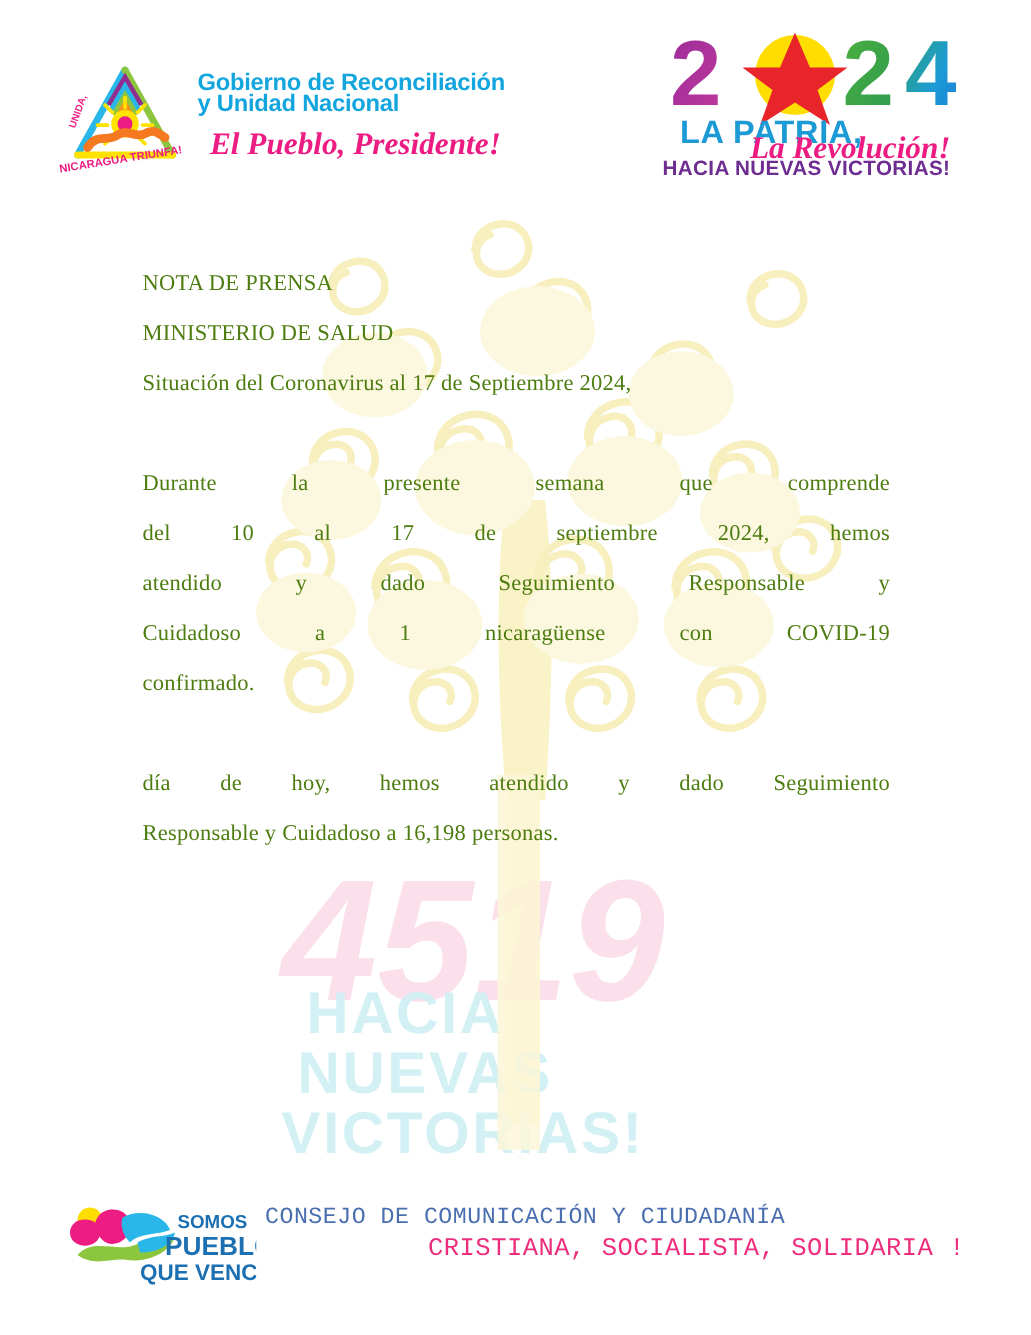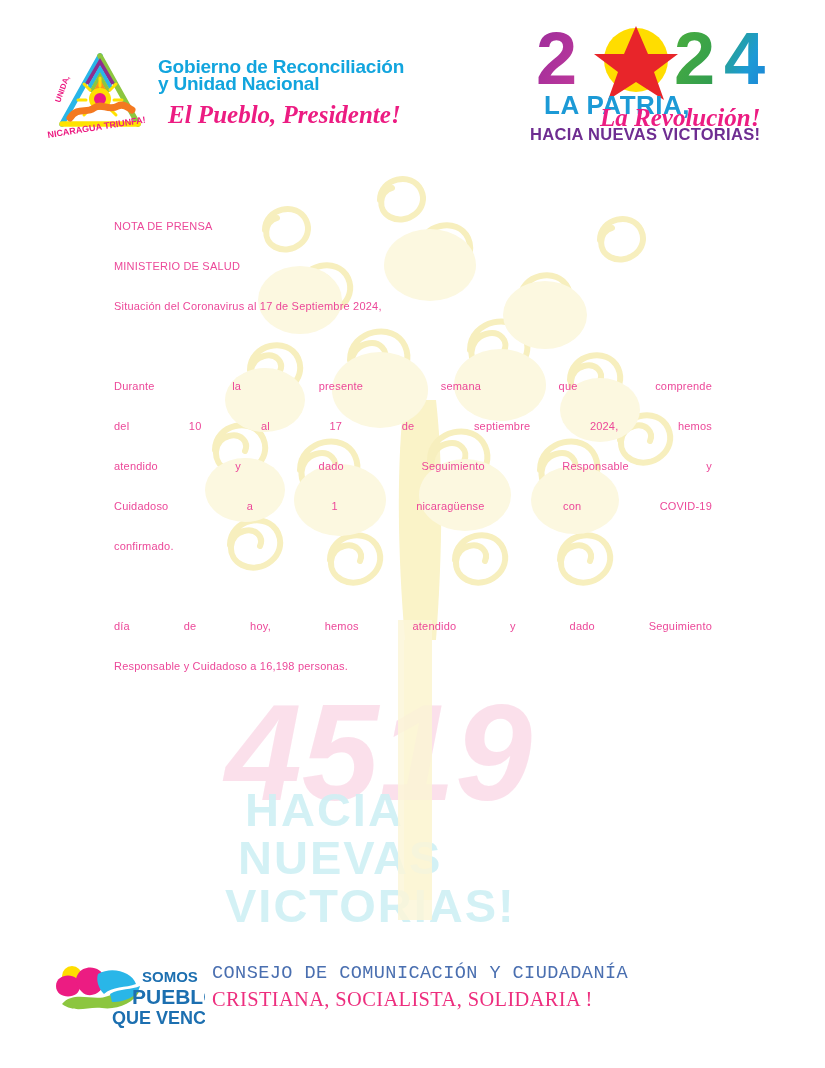--- a/index.html
+++ b/index.html
@@ -74,24 +74,24 @@
 
   
   #doc-body {
     position: absolute;
     left: 114px;
     top: 206px;
     width: 598px;
     z-index: 2;
   }
   .para {
-    font-family: Liberation Sans, sans-serif;
-    font-size: 11px;
+    font-family: Liberation Serif, serif;
+    font-size: 18px;
     line-height: 40px;
-    color: #ec4899;
+    color: #4d7c0f;
     text-align: justify;
     text-justify: inter-word;
     margin: 0;
     letter-spacing: 0.2px;
   }
   .para.block { margin-bottom: 40px; }
   .para-line {
     display: block;
     white-space: nowrap;
   }
@@ -122,26 +122,27 @@
   }
   .footer-line1 {
     font-family: "Liberation Mono", "DejaVu Sans Mono", monospace;
     font-size: 18.6px;
     line-height: 25px;
     color: #4A6FB0;
     letter-spacing: 0.4px;
     white-space: nowrap;
   }
   .footer-line2 {
-    font-family: Liberation Serif, serif;
+    font-family: Liberation Mono, monospace;
     font-size: 20.4px;
     line-height: 27px;
     color: #ED2E7E;
     letter-spacing: 0.4px;
     white-space: nowrap;
+    text-align: right;
   }
 </style>
 </head>
 <body>
 
 <svg id="watermark" viewBox="0 0 825 1068" xmlns="http://www.w3.org/2000/svg">
   <defs>
     <g id="spiral-unit">
       <path d="M0,0 C 0,-16 24,-22 30,-8 C 36,6 20,18 8,12 C -2,7 -1,-4 7,-6 C 13,-7.5 16,-2 13,2" fill="none" stroke="#F7EFBE" stroke-width="5" stroke-linecap="round"></path>
     </g>

